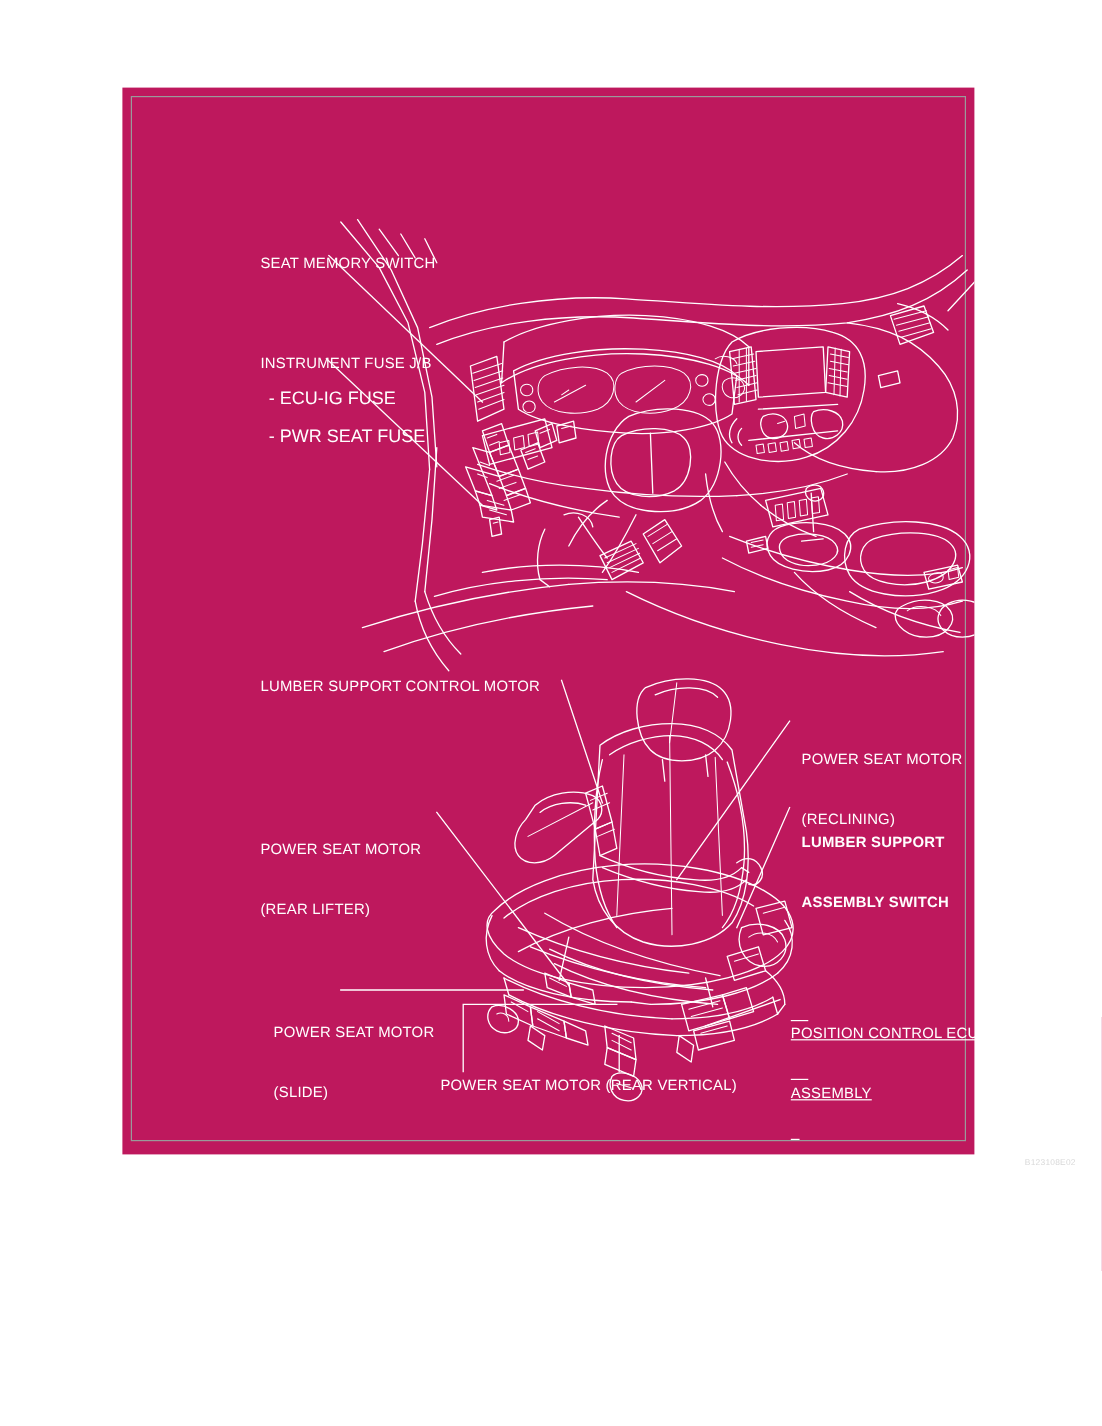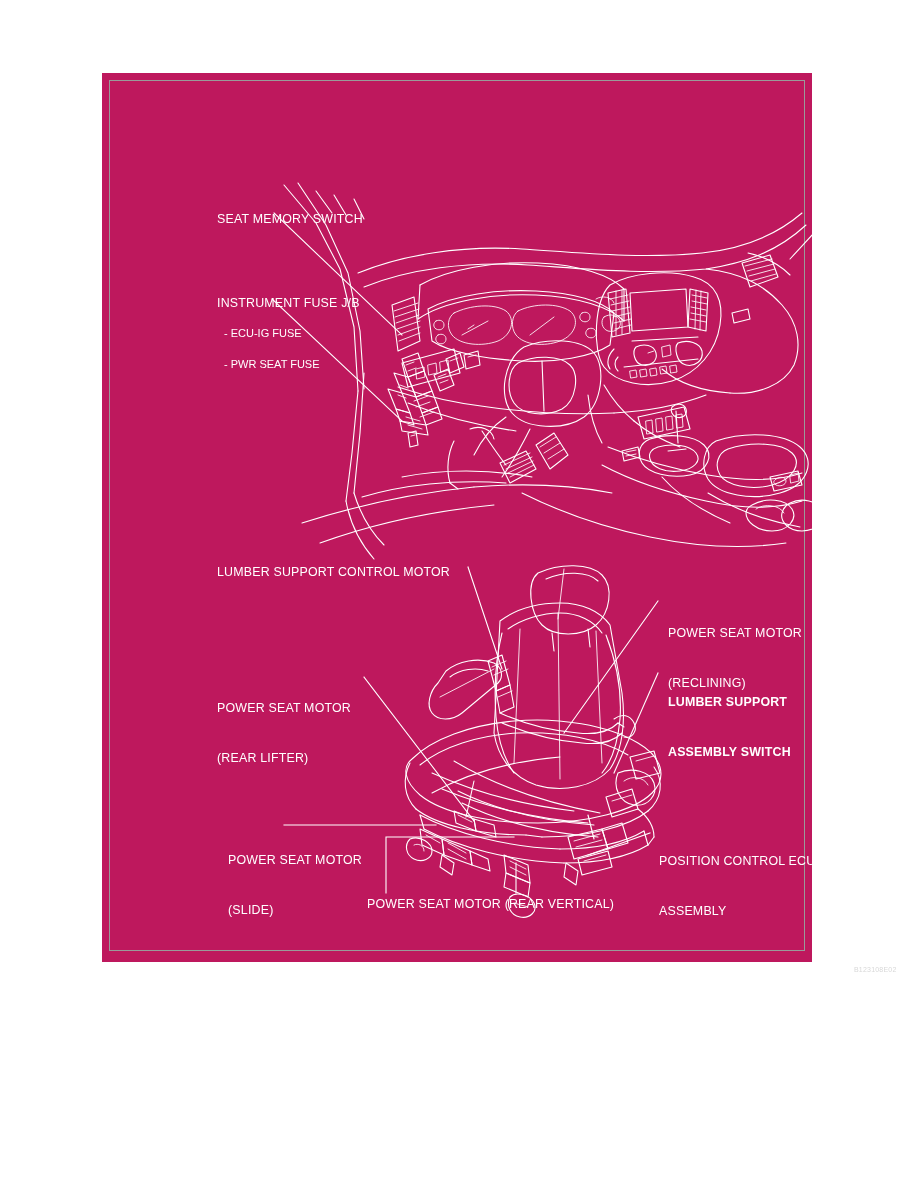--- a/index.html
+++ b/index.html
@@ -75,36 +75,36 @@
     line-height: 16.5px;
     letter-spacing: 0.2px;
     white-space: pre;
   }
   .callout .sub {
     display: block;
   }
   .fuse-list {
     position: absolute;
     color: #ffffff;
-    font-size: 11px;
+    font-size: 15px;
     line-height: 16.5px;
     white-space: pre;
   }
 
   
   #lbl-seat-memory      { left: 115px; top: 138px; }
   #lbl-ip-jb            { left: 115px; top: 222px; }
   #lbl-ecu-ig-fuse      { left: 122px; top: 252px; }
   #lbl-pwr-seat-fuse    { left: 122px; top: 283px; }
   #lbl-lumber-motor     { left: 115px; top: 491px; }
   #lbl-psm-rear-lifter  { left: 115px; top: 594px; }
   #lbl-psm-reclining    { left: 566px; top: 519px; }
   #lbl-lumber-switch    { left: 566px; top: 588px; font-weight: bold; }
   #lbl-psm-slide        { left: 126px; top: 746px; }
-  #lbl-position-ecu     { left: 557px; top: 747px; }
+  #lbl-position-ecu     { left: 557px; top: 747px; text-decoration: underline; }
   #lbl-psm-front-vert   { left: 265px; top: 823px; }
 
   
   #page-mark {
     position: absolute;
     left: 118px;
     top: 888px;
     color: #ffffff;
     font-size: 11px;
     font-weight: bold;

